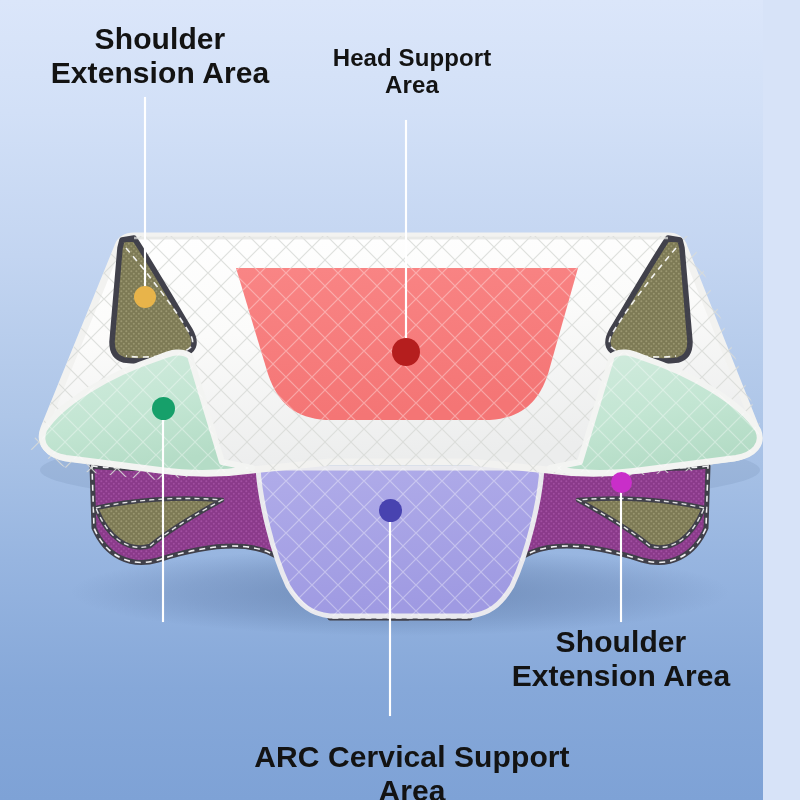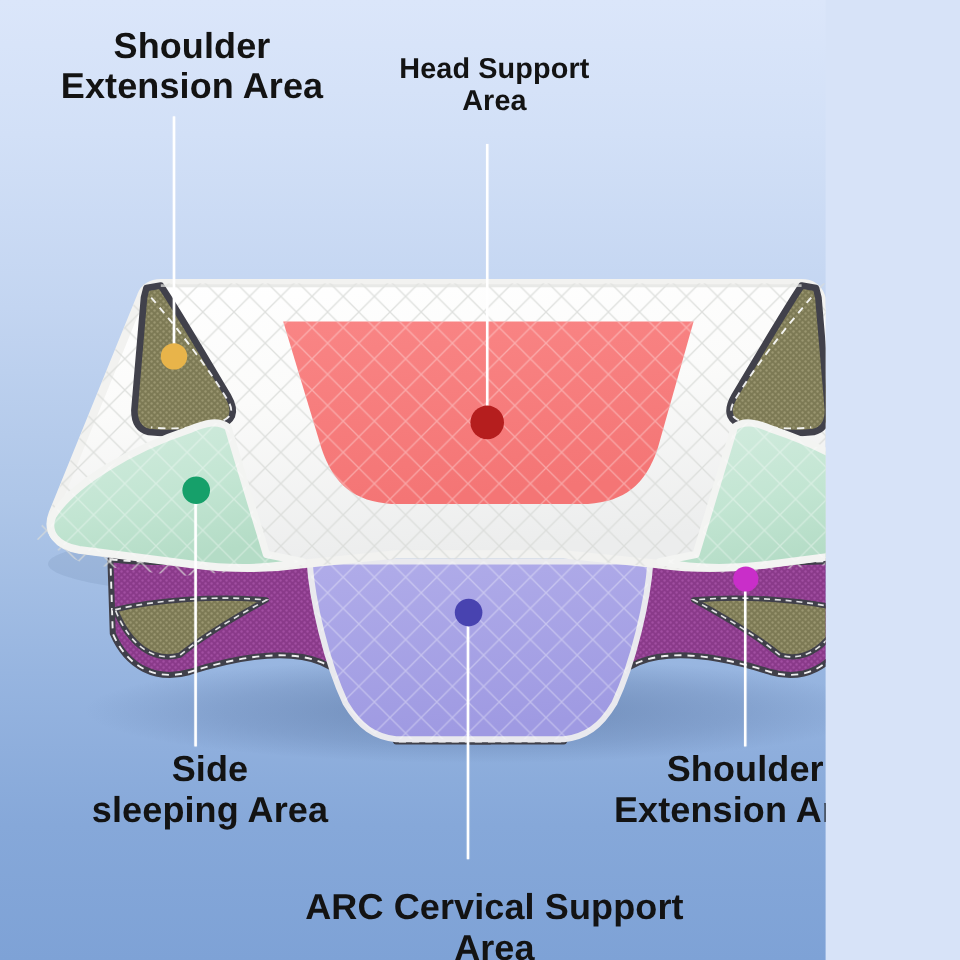--- a/index.html
+++ b/index.html
@@ -3,21 +3,21 @@
 <meta charset="utf-8">
 <title>Pillow Zones Infographic</title>
 <style>
   html,body{margin:0;padding:0;}
   body{
     width:800px;height:800px;overflow:hidden;
     font-family:"Liberation Sans","DejaVu Sans",sans-serif;
     background:#d7e3f8;
   }
   #stage{
-    position:relative;width:688px;height:800px;
+    position:relative;width:763px;height:800px;
     background:linear-gradient(180deg,#dbe6fa 0%,#d2e0f7 14%,#c3d5f1 32%,#aec6e8 52%,#97b5e0 70%,#86a8d9 86%,#7ea2d6 100%);
     overflow:hidden;
   }
   #pillowSvg{position:absolute;left:0;top:0;width:800px;height:800px;}
 
   .callout-line{
     position:absolute;width:2px;background:#ffffff;
     box-shadow:0 0 1px rgba(255,255,255,.7);
   }
   .label{
@@ -248,22 +248,20 @@
   <div class="label lbl-shoulder-left">Shoulder
 Extension Area</div>
 
   <div class="callout-line" style="left:405px;top:120px;height:232px;"></div>
   <div class="dot" style="left:392px;top:338px;width:28px;height:28px;background:#b51e1e;"></div>
   <div class="label lbl-head">Head Support
 Area</div>
 
   <div class="callout-line" style="left:162px;top:412px;height:210px;"></div>
   <div class="dot" style="left:152px;top:397px;width:23px;height:23px;background:#16a06a;"></div>
-  <div class="label lbl-side">Side
-sleeping Area</div>
 
   <div class="callout-line" style="left:620px;top:486px;height:136px;"></div>
   <div class="dot" style="left:611px;top:472px;width:21px;height:21px;background:#c92ec9;"></div>
   <div class="label lbl-shoulder-right">Shoulder
 Extension Area</div>
 
   <div class="callout-line" style="left:389px;top:514px;height:202px;"></div>
   <div class="dot" style="left:379px;top:499px;width:23px;height:23px;background:#4843b0;"></div>
   <div class="label lbl-arc">ARC Cervical Support
 Area</div>

